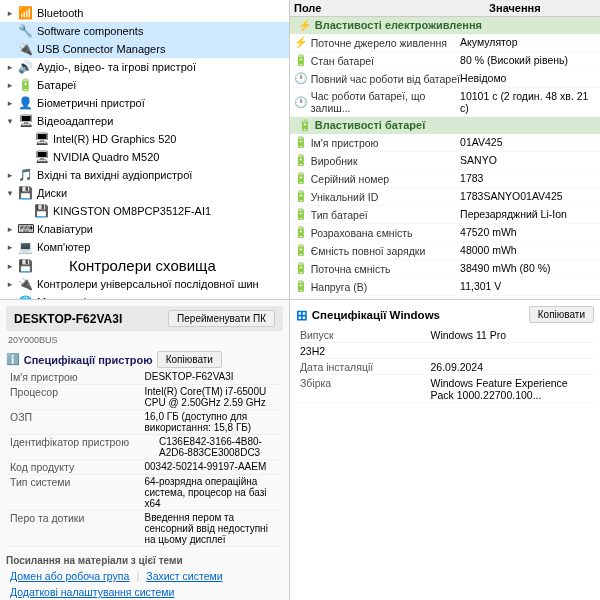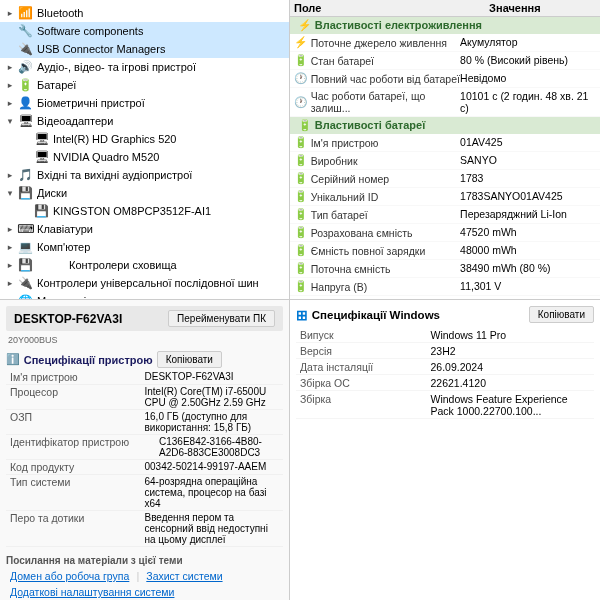--- a/index.html
+++ b/index.html
@@ -311,21 +311,21 @@
           <span style="font-size: 11px; overflow: hidden; text-overflow: ellipsis; white-space: nowrap;">Клавіатури</span>
         </div>
         <div class="tree-item">
           <span class="expand-icon">▸</span>
           <span class="tree-icon" style="font-size: 12px;">💻</span>
           <span style="font-size: 11px; overflow: hidden; text-overflow: ellipsis; white-space: nowrap;">Комп'ютер</span>
         </div>
         <div class="tree-item">
           <span class="expand-icon">▸</span>
           <span class="tree-icon" style="font-size: 12px;">💾</span>
-          <span style="font-size: 11px; overflow: hidden; text-overflow: ellipsis; white-space: nowrap; padding-left: 32px;">Контролери сховища</span>
+          <span style="font-size: 15px; overflow: hidden; text-overflow: ellipsis; white-space: nowrap; padding-left: 32px;">Контролери сховища</span>
         </div>
         <div class="tree-item">
           <span class="expand-icon">▸</span>
           <span class="tree-icon" style="font-size: 12px;">🔌</span>
           <span style="font-size: 11px; overflow: hidden; text-overflow: ellipsis; white-space: nowrap;">Контролери універсальної послідовної шин</span>
         </div>
         <div class="tree-item">
           <span class="expand-icon">▸</span>
           <span class="tree-icon" style="font-size: 12px;">🌐</span>
           <span style="font-size: 11px; overflow: hidden; text-overflow: ellipsis; white-space: nowrap;">Мережеві адаптери</span>
@@ -508,30 +508,25 @@
         <span>Специфікації Windows</span>
       </div>
       <button class="copy-btn">Копіювати</button>
     </div>
     <div id="win-specs-container">
         <div class="win-spec-row">
           <span class="win-spec-label">Випуск</span>
           <span class="win-spec-value">Windows 11 Pro</span>
         </div>
         <div class="win-spec-row">
-          <span class="win-spec-label">Версія</span>
           <span class="win-spec-value">23H2</span>
         </div>
         <div class="win-spec-row">
           <span class="win-spec-label">Дата інсталяції</span>
           <span class="win-spec-value">26.09.2024</span>
         </div>
         <div class="win-spec-row">
-          <span class="win-spec-label">Збірка ОС</span>
-          <span class="win-spec-value">22621.4120</span>
-        </div>
-        <div class="win-spec-row">
           <span class="win-spec-label">Збірка</span>
           <span class="win-spec-value">Windows Feature Experience Pack 1000.22700.100...</span>
         </div>
       </div>
   </div>
 </div>
 
 </body></html>

